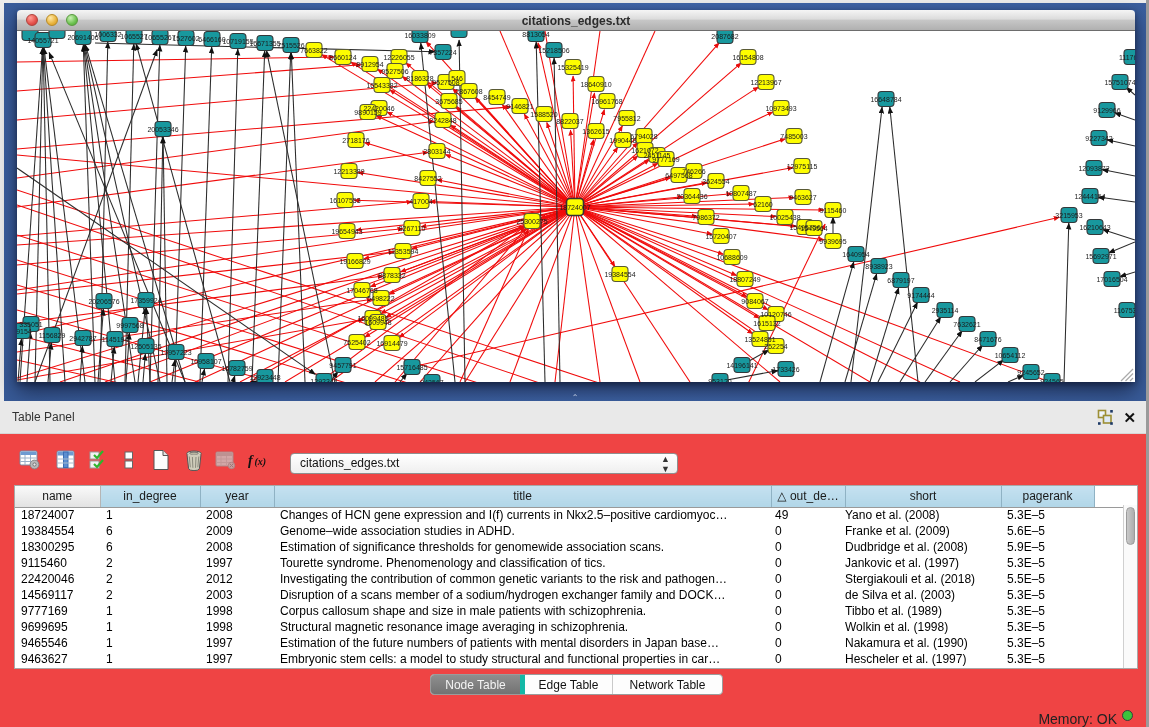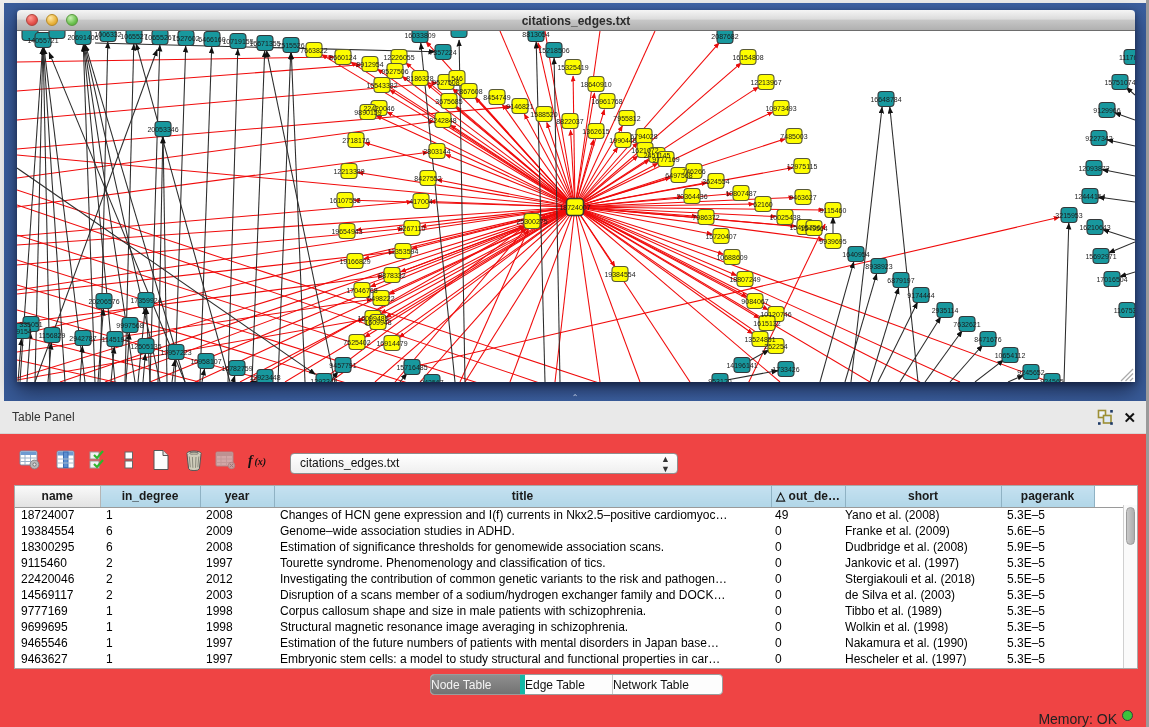--- a/index.html
+++ b/index.html
@@ -18,31 +18,31 @@
 #pt .lbl{position:absolute;left:12px;top:9px;font-size:12px;color:#333}
 #pt .x{position:absolute;right:10px;top:8px;font-size:15px;font-weight:bold;color:#111}
 #pt .fl{position:absolute;right:32px;top:8px}
 #tools{position:absolute;left:0;top:33px;width:100%;height:51px}
 #tools .ic{position:absolute;top:15px}
 #dd{position:absolute;left:290px;top:19px;width:388px;height:21px;border:1px solid #8f8f8f;border-radius:4px;
 background:linear-gradient(#fff,#efefef);font-size:12px;color:#111;line-height:19px;padding-left:9px}
 #dd .ar{position:absolute;right:7px;top:0;font-size:9px;line-height:10px;color:#333}
 #tblwrap{position:absolute;left:14px;top:84px;width:1124px;height:184px;background:#fff;border:1px solid #a8a8a8}
 table{border-collapse:collapse;table-layout:fixed;width:1122px;font-size:12px;color:#000}
-th{height:21px;font-weight:bold;font-size:12px;color:#1a1a1a;text-align:center;
+th{height:21px;font-weight:normal;font-size:12px;color:#1a1a1a;text-align:center;
 background:linear-gradient(#c5e1f0,#b1d6e8);border-right:1px solid #8fb2c4;border-bottom:1px solid #9a9a9a;overflow:hidden;white-space:nowrap}
 th.c0{background:linear-gradient(#fafafa,#e2e2e2);border-right:1px solid #b5b5b5}
 th.c7{background:#fff;border-right:none}
 td{height:16px;padding:0 0 0 6px;overflow:hidden;white-space:nowrap}
 td.c4{padding-left:4px}
 td.c5{text-align:left;padding:0}
 #sb{position:absolute;right:0;top:19px;width:14px;height:163px;background:#fafafa;border-left:1px solid #d0d0d0}
 #sb .th{position:absolute;left:2px;top:2px;width:9px;height:38px;border-radius:5px;background:linear-gradient(90deg,#c9c9c9,#adadad);border:1px solid #9a9a9a}
 #tabs{position:absolute;left:430px;top:273px;height:21px;border:1px solid #9b9b9b;border-radius:4px;background:#fdfdfd;overflow:hidden}
-#tabs span{display:inline-block;height:21px;line-height:20px;font-size:12px;color:#111;text-align:left;vertical-align:top}
+#tabs span{display:inline-block;height:21px;line-height:20px;font-size:12px;color:#111;text-align:center;vertical-align:top}
 #tabs .sel{background:linear-gradient(#8f8f8f,#6f6f6f);color:#f4f4f4}
 #mem{position:absolute;right:29px;top:310px;font-size:14px;color:#222}
 #memc{position:absolute;right:13px;top:309px;width:11px;height:11px;border-radius:50%;background:#3cc23c;border:1.2px solid #3a3a3a}
 </style></head><body>
 <div id="root">
  <div id="desk">
   <div id="win">
    <div id="tbar">
     <span class="tl" style="left:9px;background:radial-gradient(circle at 35% 30%,#ff9d95,#e4504a 60%,#c03a34);border:1px solid #b0423c"></span>
     <span class="tl" style="left:29px;background:radial-gradient(circle at 35% 30%,#ffe9a8,#e8b33c 60%,#cf9426);border:1px solid #b98a24"></span>

